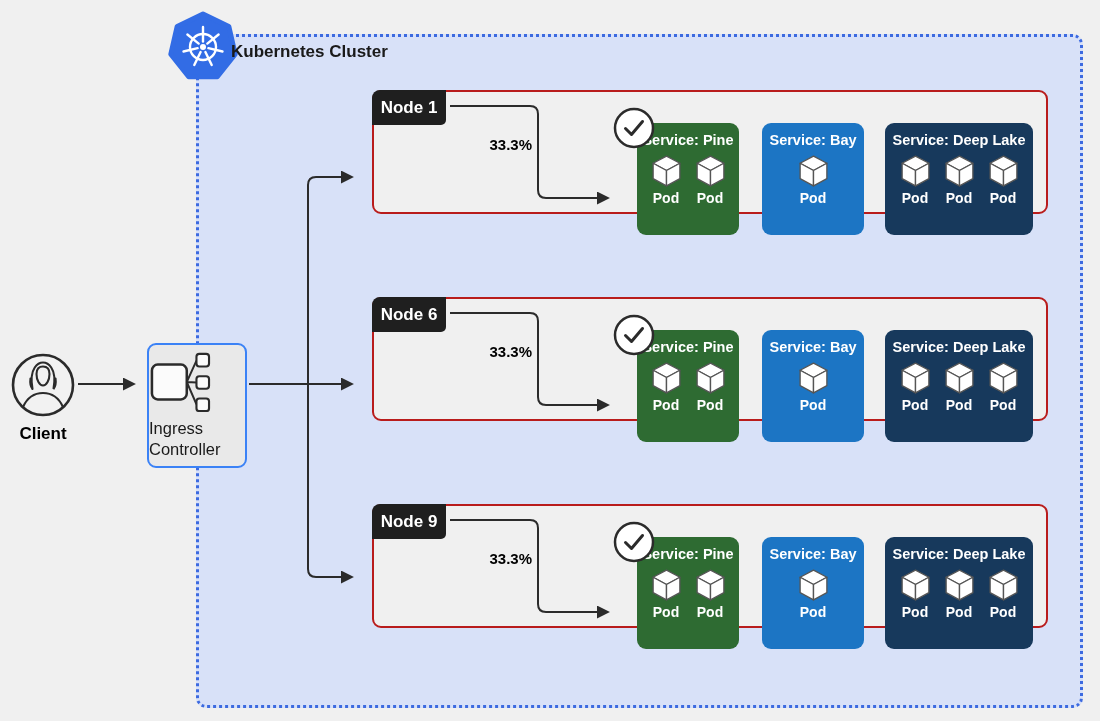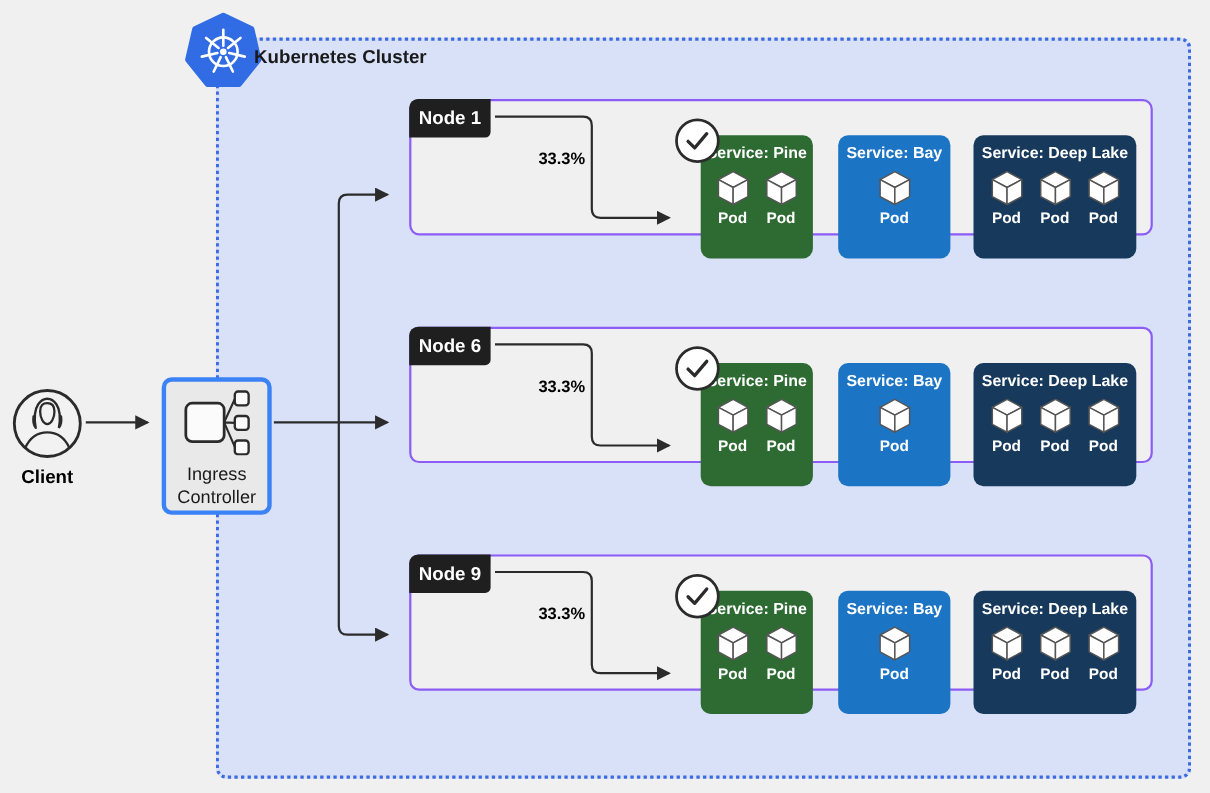--- a/index.html
+++ b/index.html
@@ -20,29 +20,29 @@
   }
   
   #client-icon{position:absolute;left:10px;top:352px;width:66px;height:66px;}
   #client-label{
     position:absolute;left:0px;top:424px;width:86px;text-align:center;
     font-size:17px;font-weight:700;color:#000000;
   }
   
   #ingress{
     position:absolute;left:147px;top:343px;width:100px;height:125px;
-    background:#e9e9e9;border:4px solid #3b82f6;border-radius:9px;z-index:3;
-    box-sizing:border-box;text-align:center;
+    background:#e9e9e9;border:2px solid #3b82f6;border-radius:9px;z-index:3;
+    box-sizing:border-box;
   }
   #ingress svg{margin-top:7px;}
   #ingress-label{font-size:16.5px;font-weight:500;line-height:1.25;color:#1a1a1a;margin-top:2px;}
   
   .node{
     position:absolute;left:372px;width:676px;height:124px;
-    background:#f0f0f0;border:2px solid #8b5cf6;border-radius:9px;
+    background:#f0f0f0;border:2px solid #b91c1c;border-radius:9px;
     box-sizing:border-box;z-index:2;
   }
   .node-0{top:90px}.node-1{top:297px}.node-2{top:504px}
   .node-tab{
     position:absolute;left:-2px;top:-2px;width:74px;height:35px;
     background:#1f1f1f;color:#fff;font-size:17px;font-weight:700;
     line-height:35px;text-align:center;border-radius:8px 0 5px 0;
   }
   .traffic-label{
     position:absolute;top:44px;right:514px;font-size:15px;font-weight:700;color:#000000;

